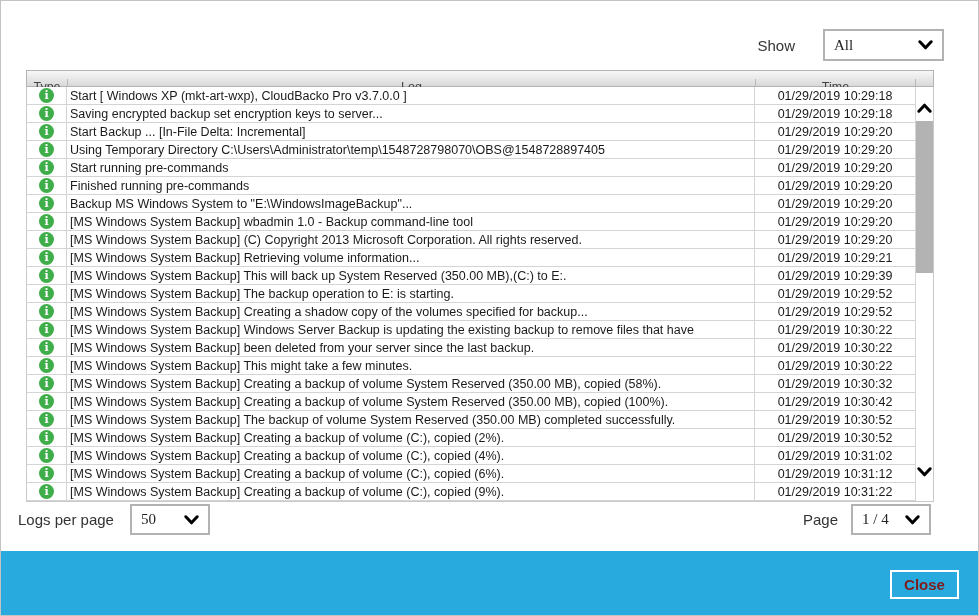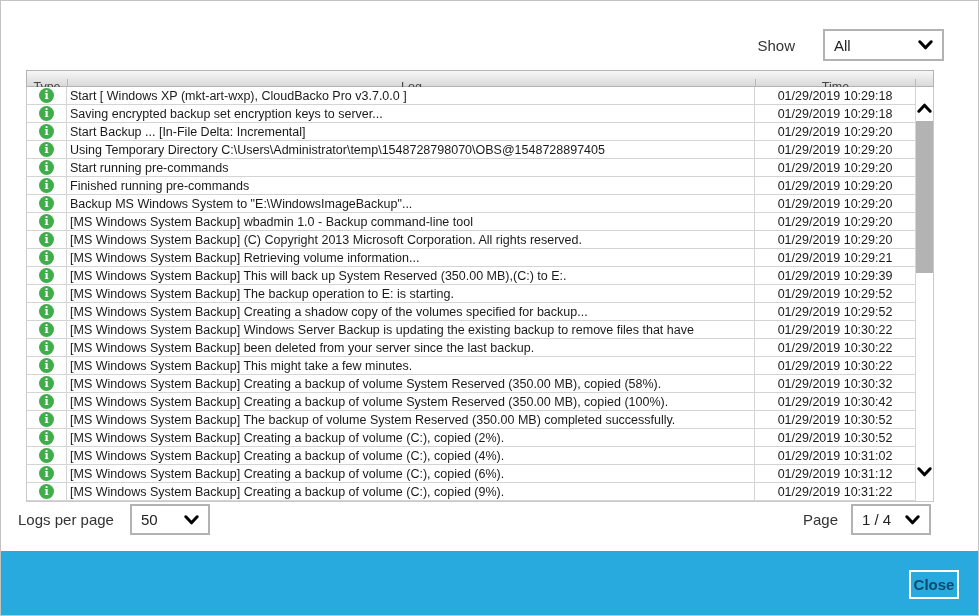--- a/index.html
+++ b/index.html
@@ -33,20 +33,21 @@
     border: 2px solid var(--dd-border);
     background: #fff;
     height: 32px;
     display: flex;
     align-items: center;
     justify-content: space-between;
     padding: 11px 9px;
     font-size: 15px;
     color: #222;
     cursor: pointer;
+    font-family: Liberation Serif, serif;
   }
   .dropdown .chev { display: flex; align-items: center; }
   .dd-show { width: 121px; }
   .dd-small { width: 80px; height: 31px; }
 
   
   .log-table {
     position: absolute;
     left: 25px;
     top: 69px;
@@ -176,25 +177,25 @@
     left: 0;
     bottom: 0;
     width: 100%;
     height: 64px;
     background: var(--footer-blue);
   }
   .close-btn {
     position: absolute;
     top: 19px;
     right: 19px;
-    width: 50px;
+    width: 69px;
     height: 29px;
     background: transparent;
     border: 2px solid #fff;
-    color: #0c4a6e;
+    color: #7f1d1d;
     font-size: 15px;
     font-weight: bold;
     font-family: "Liberation Sans", sans-serif;
     display: flex;
     align-items: center;
     justify-content: center;
     cursor: pointer;
   }
 </style>
 </head>

